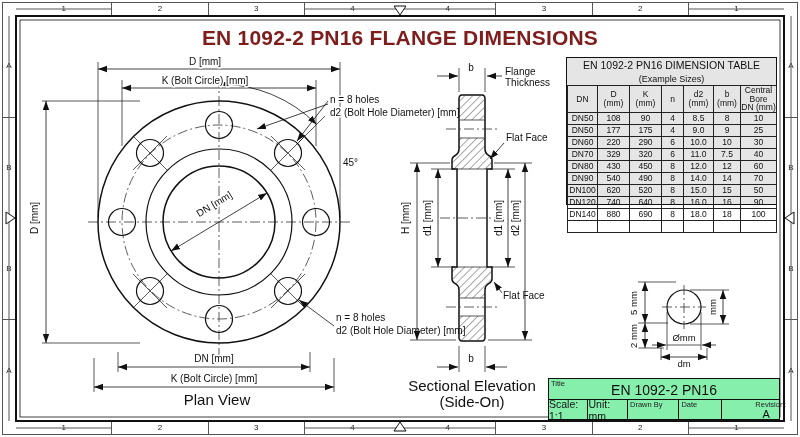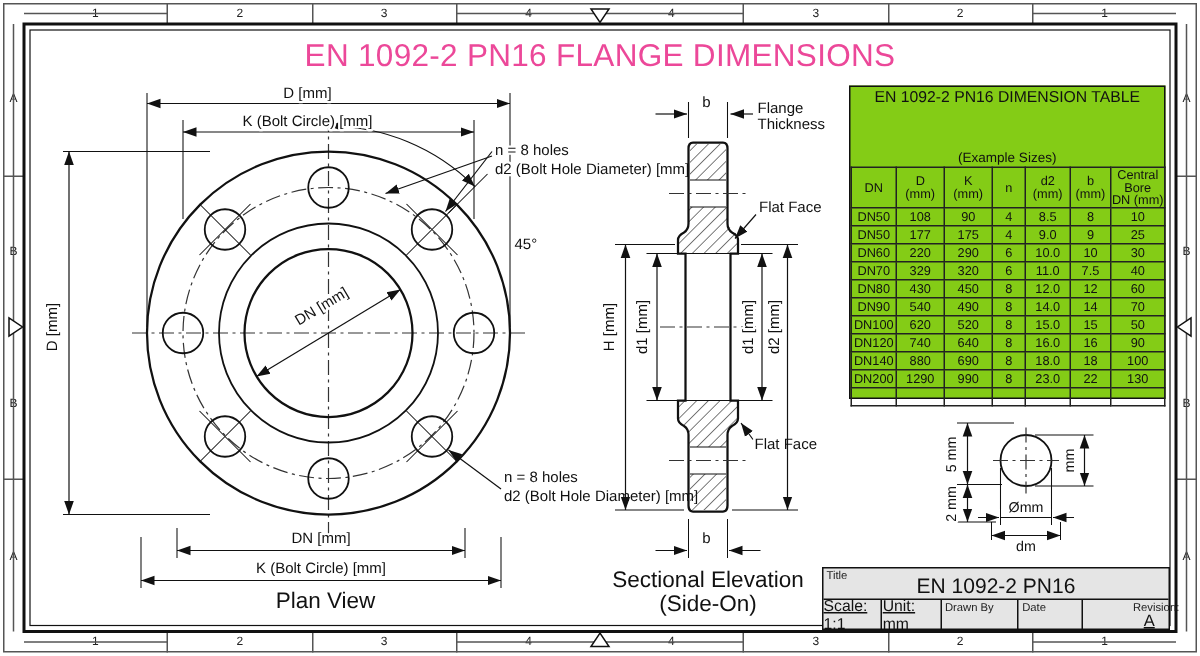--- a/index.html
+++ b/index.html
@@ -11,39 +11,39 @@
   .band-h{flex-direction:row;}
   .band-v{flex-direction:column;}
   .band .cell{flex:1;display:flex;align-items:center;justify-content:center;}
   .band-h .cell{border-right:1px solid #555;}
   .band-h .cell:nth-child(4),.band-h .cell:last-child{border-right:none;}
   .band-v .cell{border-bottom:none;}
   .band-v .cell:nth-child(1),.band-v .cell:nth-child(3){border-bottom:1px solid #555;}
   .band .cell span{font-size:8px;line-height:1;color:#222;background:#fff;padding:0 2px;}
   
   .main-title{position:absolute;left:16px;top:26px;width:768px;text-align:center;
-              font-size:21px;letter-spacing:.2px;color:#ec4899;}
+              font-size:21px;letter-spacing:.2px;color:#7f1d1d;font-weight:bold;}
   
-  .dim-table-wrap{position:absolute;left:566px;top:57px;width:211px;height:209px;
-                  border:1.5px solid #111;background:#84cc16;}
+  .dim-table-wrap{position:absolute;left:566px;top:57px;width:211px;height:148px;
+                  border:1.5px solid #111;background:#e5e5e5;}
   .tbl-title{font-size:10.5px;text-align:center;line-height:15px;height:15px;white-space:nowrap;}
-  .tbl-sub{font-size:9px;text-align:center;line-height:12px;height:12px;margin-top:26px;}
+  .tbl-sub{font-size:9px;text-align:center;line-height:12px;height:12px;}
   table.dims{border-collapse:collapse;width:100%;table-layout:fixed;}
   table.dims th,table.dims td{border:1px solid #222;padding:0;text-align:center;
       font-size:8.5px;line-height:11px;height:11.5px;font-weight:400;overflow:hidden;}
   table.dims th{white-space:pre-line;line-height:8.5px;height:26px;vertical-align:middle;}
   table.dims tr.empty td{height:12px;}
   
-  .tblock{position:absolute;left:548px;top:378px;width:232px;height:42px;border:1px solid #111;background:#e5e5e5;}
+  .tblock{position:absolute;left:548px;top:378px;width:232px;height:42px;border:1px solid #111;background:#86efac;}
   .tb-r1{position:relative;height:21px;border-bottom:1px solid #111;}
   .tb-lbl{position:absolute;left:2px;top:1px;font-size:7.5px;color:#222;line-height:1;}
   .tb-title{text-align:center;font-size:14px;line-height:22px;}
   .tb-r2{display:flex;height:20px;}
   .tb-c{position:relative;border-right:1px solid #111;font-size:10.5px;
-        display:flex;align-items:center;justify-content:center;text-decoration:underline;}
+        display:flex;align-items:center;justify-content:center;}
   .tb-c:last-child{border-right:none;margin-left:31px;}
   .tb-c .small{position:absolute;left:2px;top:1px;font-size:7.5px;line-height:1;color:#222;}
   .tb-c .rev{font-size:11px;margin-top:7px;}
   
   svg.draw{position:absolute;left:0;top:0;}
   .thick{stroke:#111;stroke-width:1.5;fill:none;}
   .med{stroke:#111;stroke-width:1.2;fill:none;}
   .thin{stroke:#111;stroke-width:0.7;fill:none;}
   .dim{stroke:#111;stroke-width:0.8;fill:none;}
   .cl{stroke:#333;stroke-width:0.8;fill:none;stroke-dasharray:10 3 2 3;}
@@ -385,29 +385,20 @@
           </tr>
           <tr>
             <td>DN140</td>
             <td>880</td>
             <td>690</td>
             <td>8</td>
             <td>18.0</td>
             <td>18</td>
             <td>100</td>
           </tr>
-          <tr>
-            <td>DN200</td>
-            <td>1290</td>
-            <td>990</td>
-            <td>8</td>
-            <td>23.0</td>
-            <td>22</td>
-            <td>130</td>
-          </tr>
           <tr class="empty">
             <td></td>
             <td></td>
             <td></td>
             <td></td>
             <td></td>
             <td></td>
             <td></td>
           </tr>
         </tbody>

